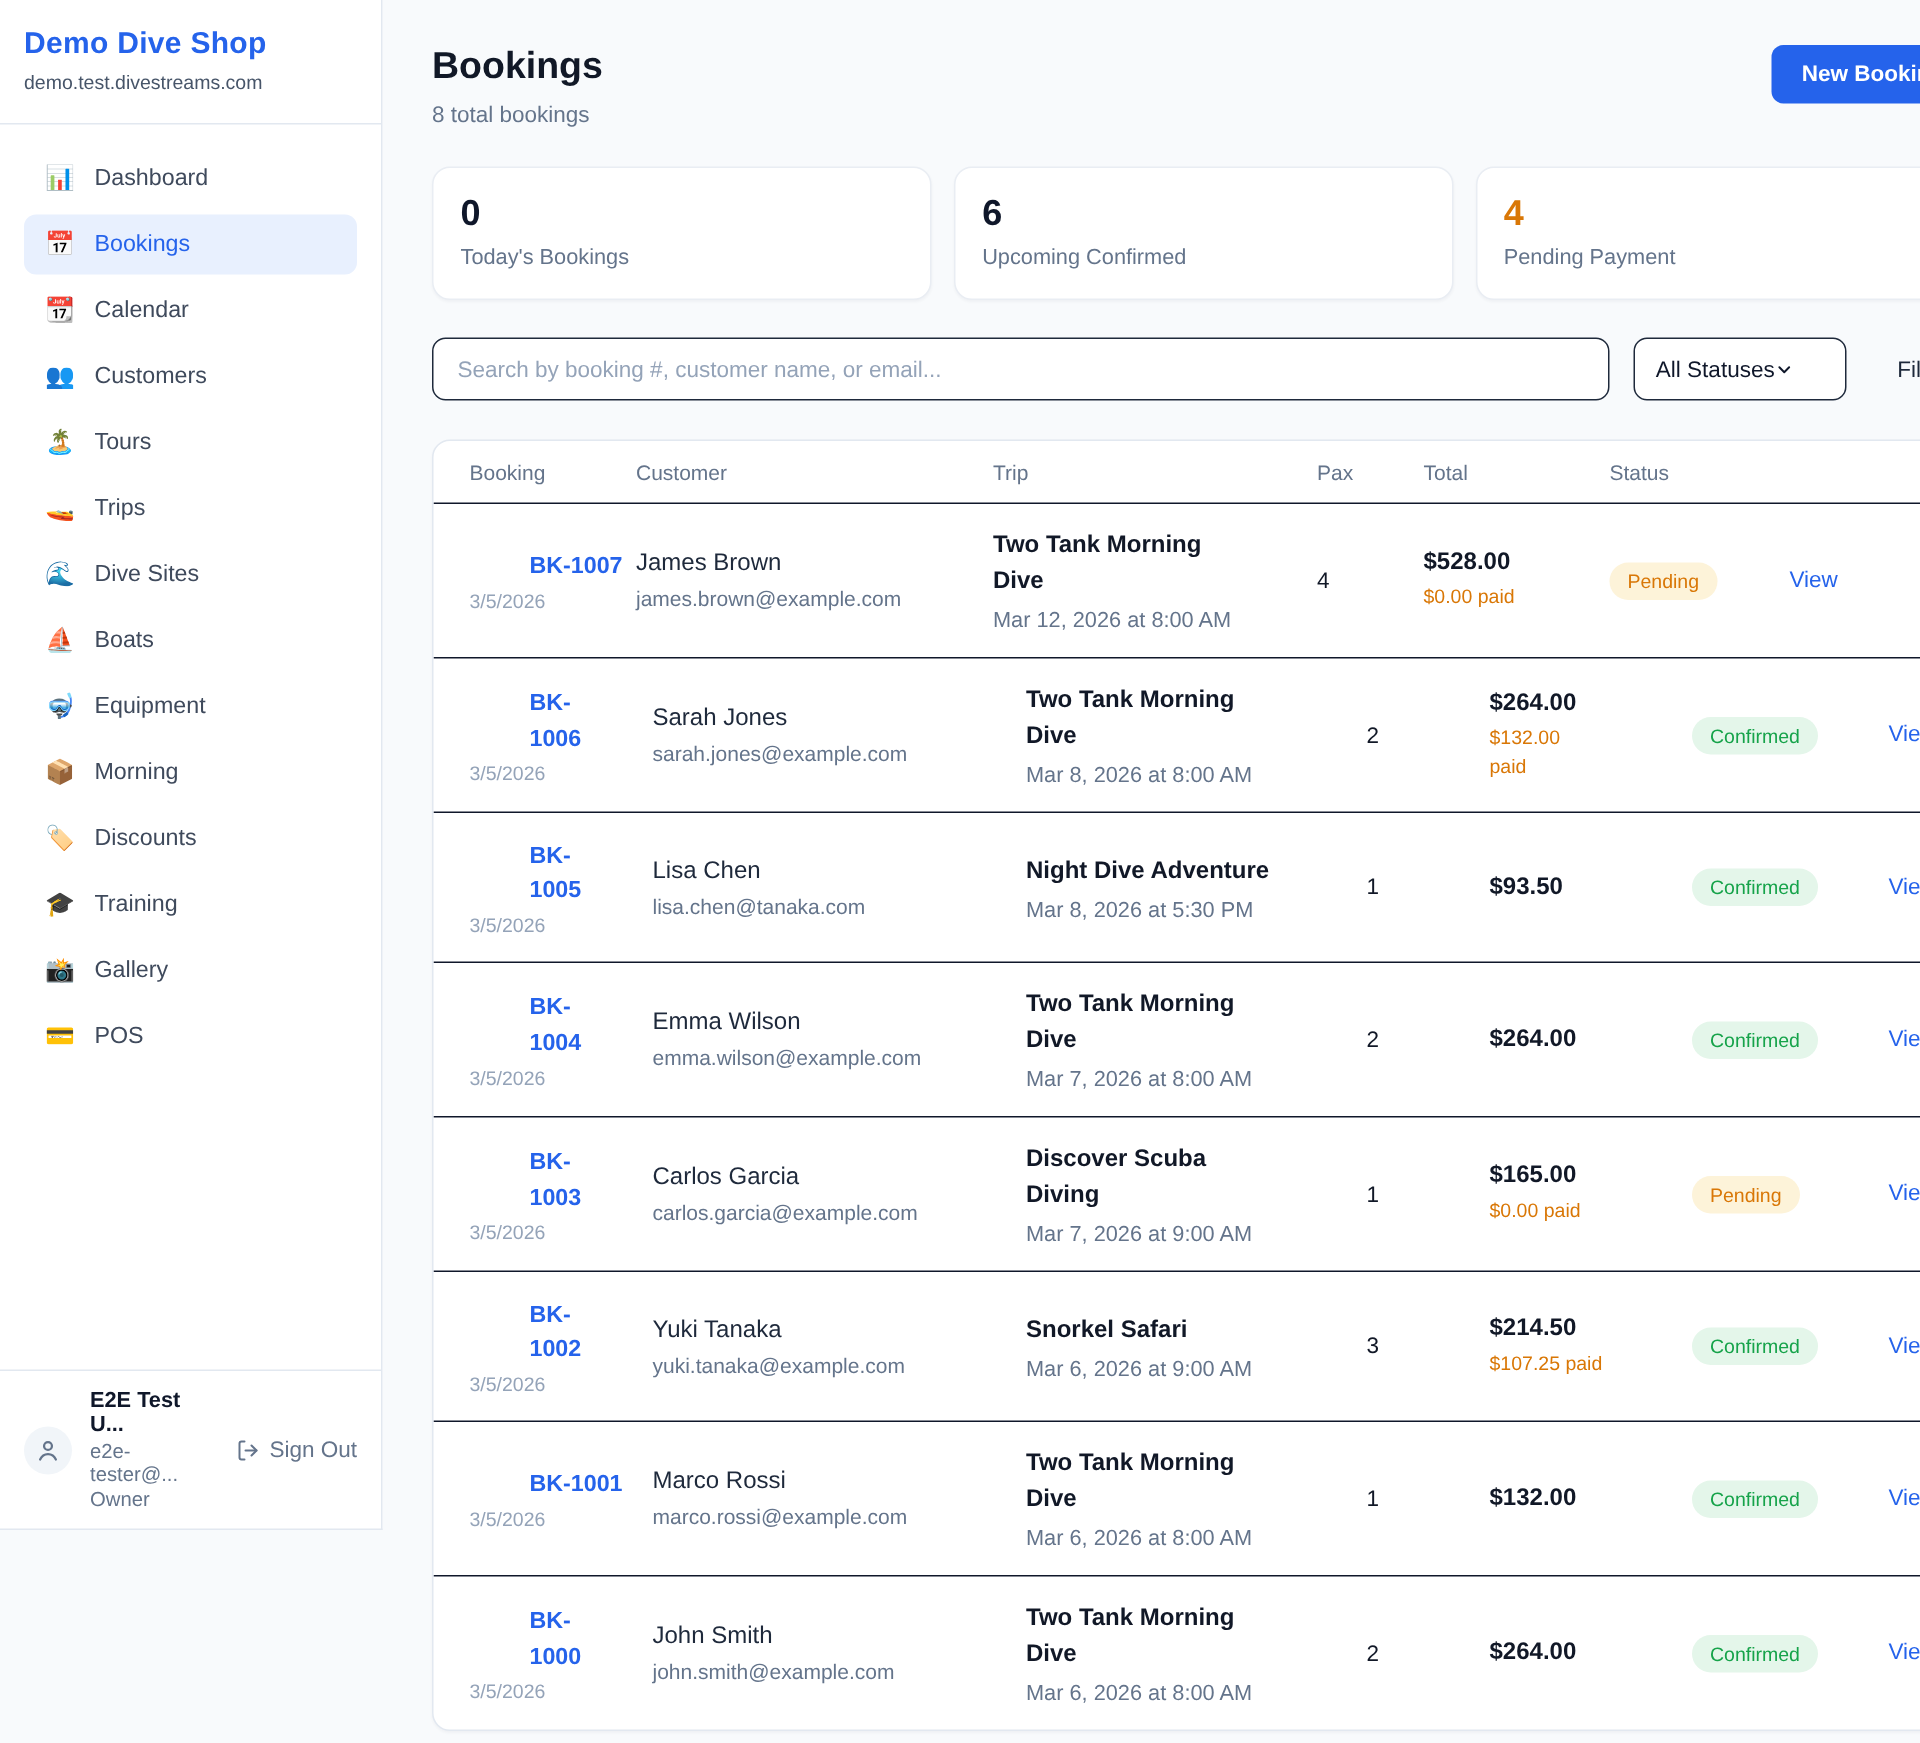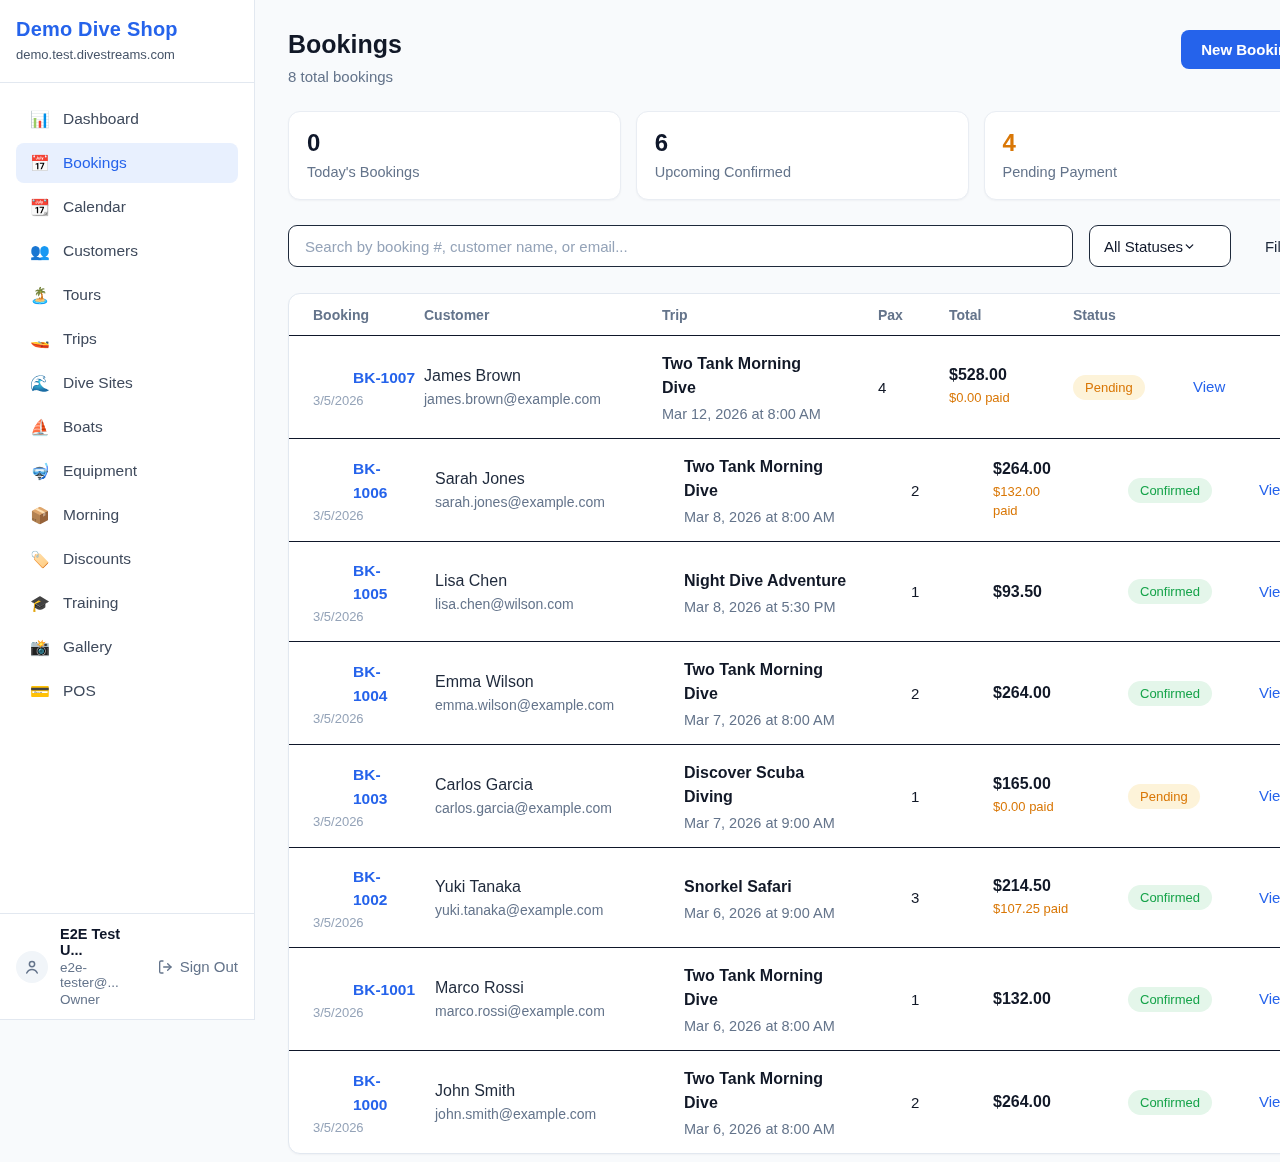--- a/index.html
+++ b/index.html
@@ -87,21 +87,21 @@
   .table-card {
     margin-top:26px; background:#ffffff; border:1px solid #e2e8f0;
     border-radius:12px; overflow:hidden; box-shadow:0 1px 2px rgba(16,24,40,.04);
   }
   .t-head, .t-row {
     display:grid;
     grid-template-columns:111px 238px 216px 71px 124px 120px 1fr;
     padding:0 24px; align-items:center;
   }
   .t-head { height:42px; border-bottom:1px solid #0f172a; }
-  .t-head > div { font-size:14px; color:#64748b; font-weight:700; }
+  .t-head > div { font-size:14px; color:#64748b; font-weight:400; }
   .t-row { min-height:100px; padding-top:16px; padding-bottom:16px; }
   .t-row + .t-row { border-top:1px solid #0f172a;gap:11px; }
 
   .booking-id {
     color:#2563eb; font-size:15.5px; font-weight:700; text-decoration:none;
     white-space:pre-line; line-height:1.5; cursor:pointer; display:inline-block;margin-left:40px;
   }
   .booking-date { font-size:13px; color:#94a3b8; margin-top:4px; }
   .cust-name { font-size:16px; color:#1e293b; }
   .cust-email { font-size:14px; color:#64748b; margin-top:6px; }
@@ -328,21 +328,21 @@
   </div>
 
   <div class="t-row">
     <div class="col-booking">
       <a class="booking-id">BK-
 1005</a>
       <div class="booking-date">3/5/2026</div>
     </div>
     <div class="col-customer">
       <div class="cust-name">Lisa Chen</div>
-      <div class="cust-email">lisa.chen@wilson.com</div>
+      <div class="cust-email">lisa.chen@tanaka.com</div>
     </div>
     <div class="col-trip">
       <div class="trip-name">Night Dive Adventure</div>
       <div class="trip-time">Mar 8, 2026 at 5:30 PM</div>
     </div>
     <div class="col-pax">1</div>
     <div class="col-total">
       <div class="total-amount">$93.50</div>
 
     </div>

